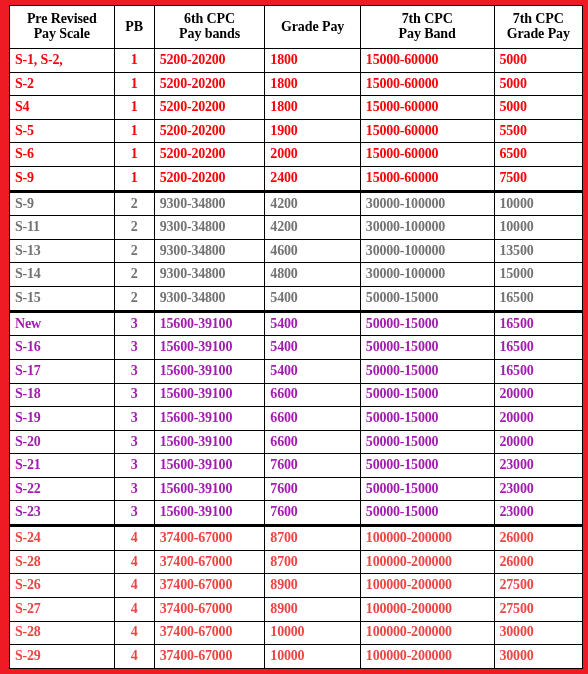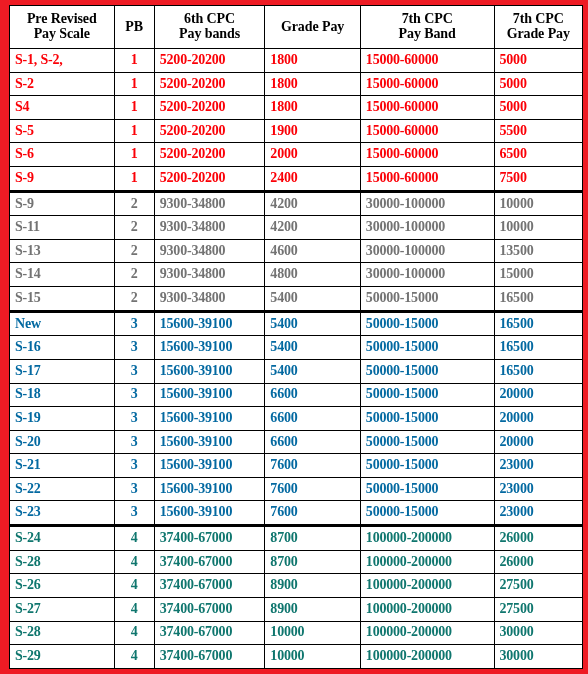--- a/index.html
+++ b/index.html
@@ -62,22 +62,22 @@
     letter-spacing: -0.2px;
   }
 
   tbody td.c-pb { text-align: center; }
 
   tr.group-start > td { border-top: 3px solid #000000; }
 
   
   .g-red    td { color: #fb0007; }
   .g-green  td { color: #737373; }
-  .g-brown  td { color: #0369a1; }
-  .g-purple td { color: #0f766e; }
+  .g-brown  td { color: #a21caf; }
+  .g-purple td { color: #ef4444; }
 
   .col-scale { width: 104px; }
   .col-pb    { width: 40px; }
   .col-band6 { width: 110px; }
   .col-grade6{ width: 95px; }
   .col-band7 { width: 133px; }
   .col-grade7{ width: 88px; }
 </style>
 </head>
 <body>

